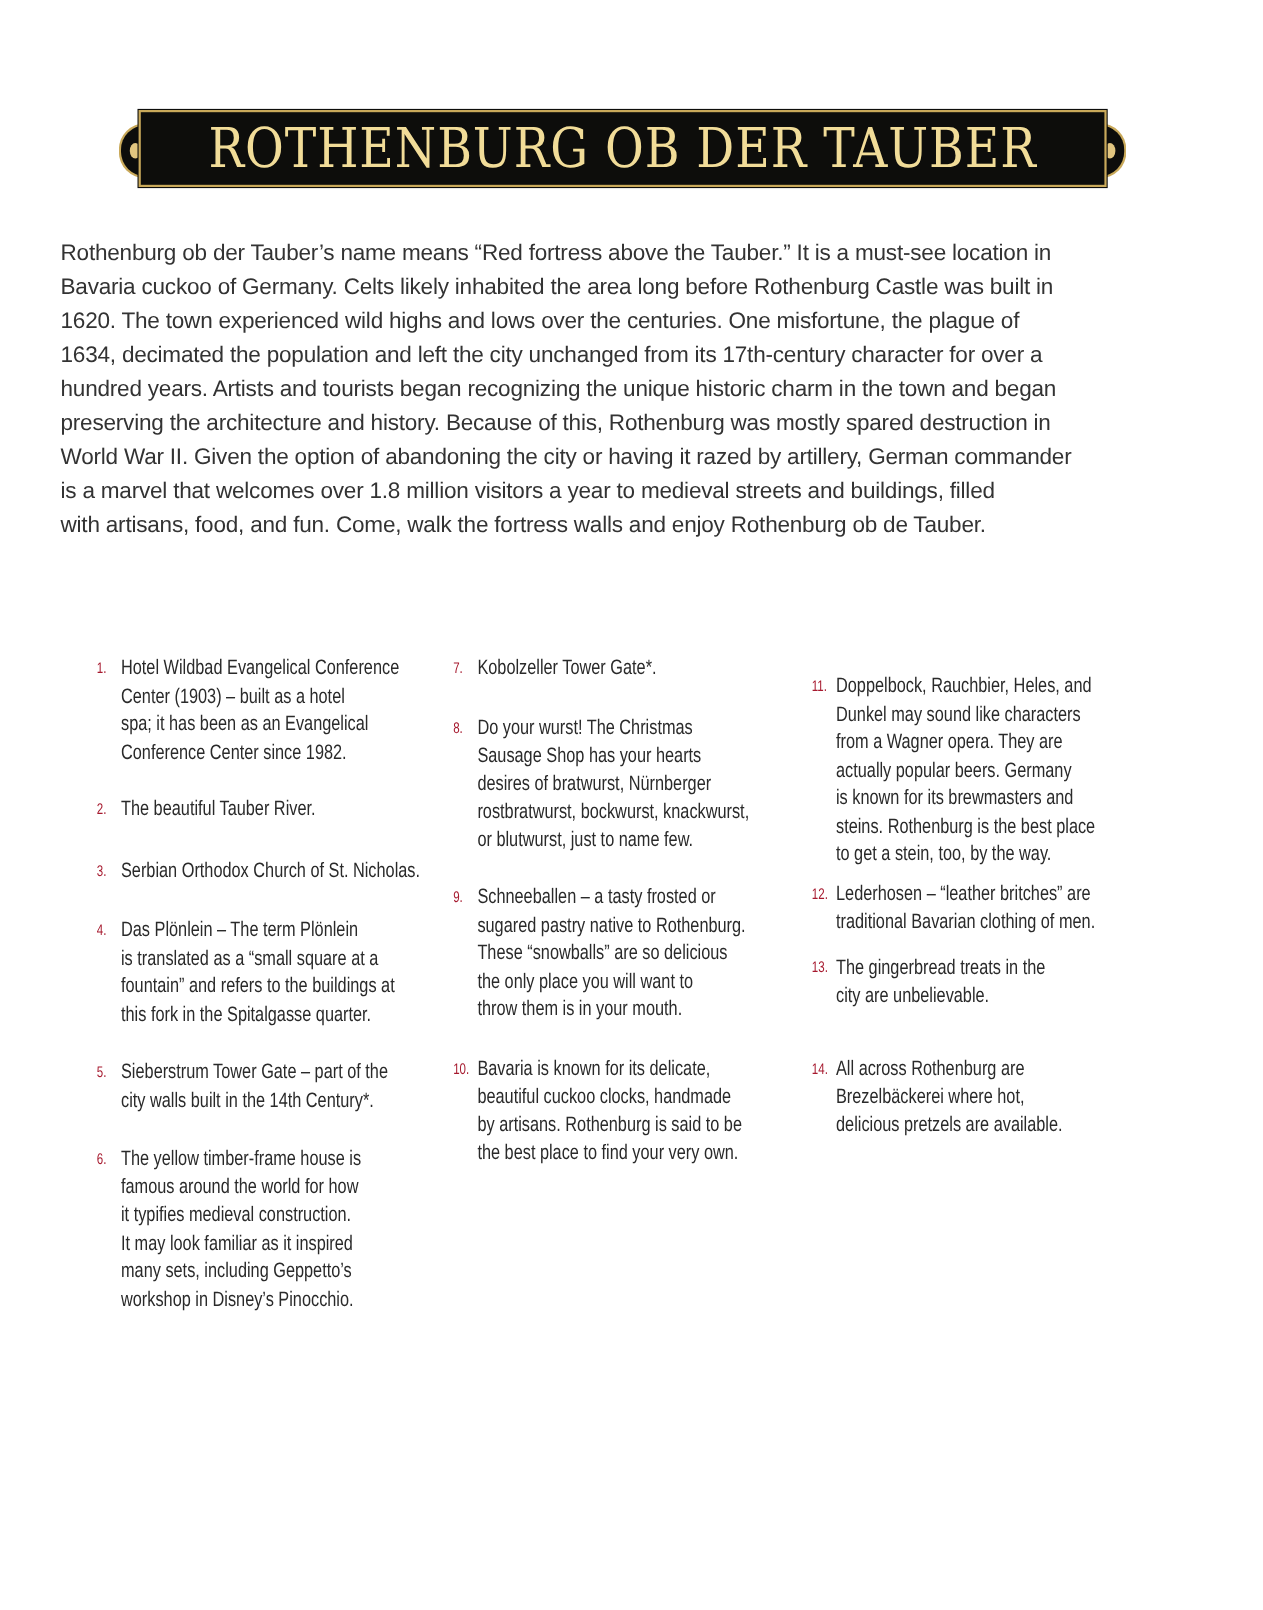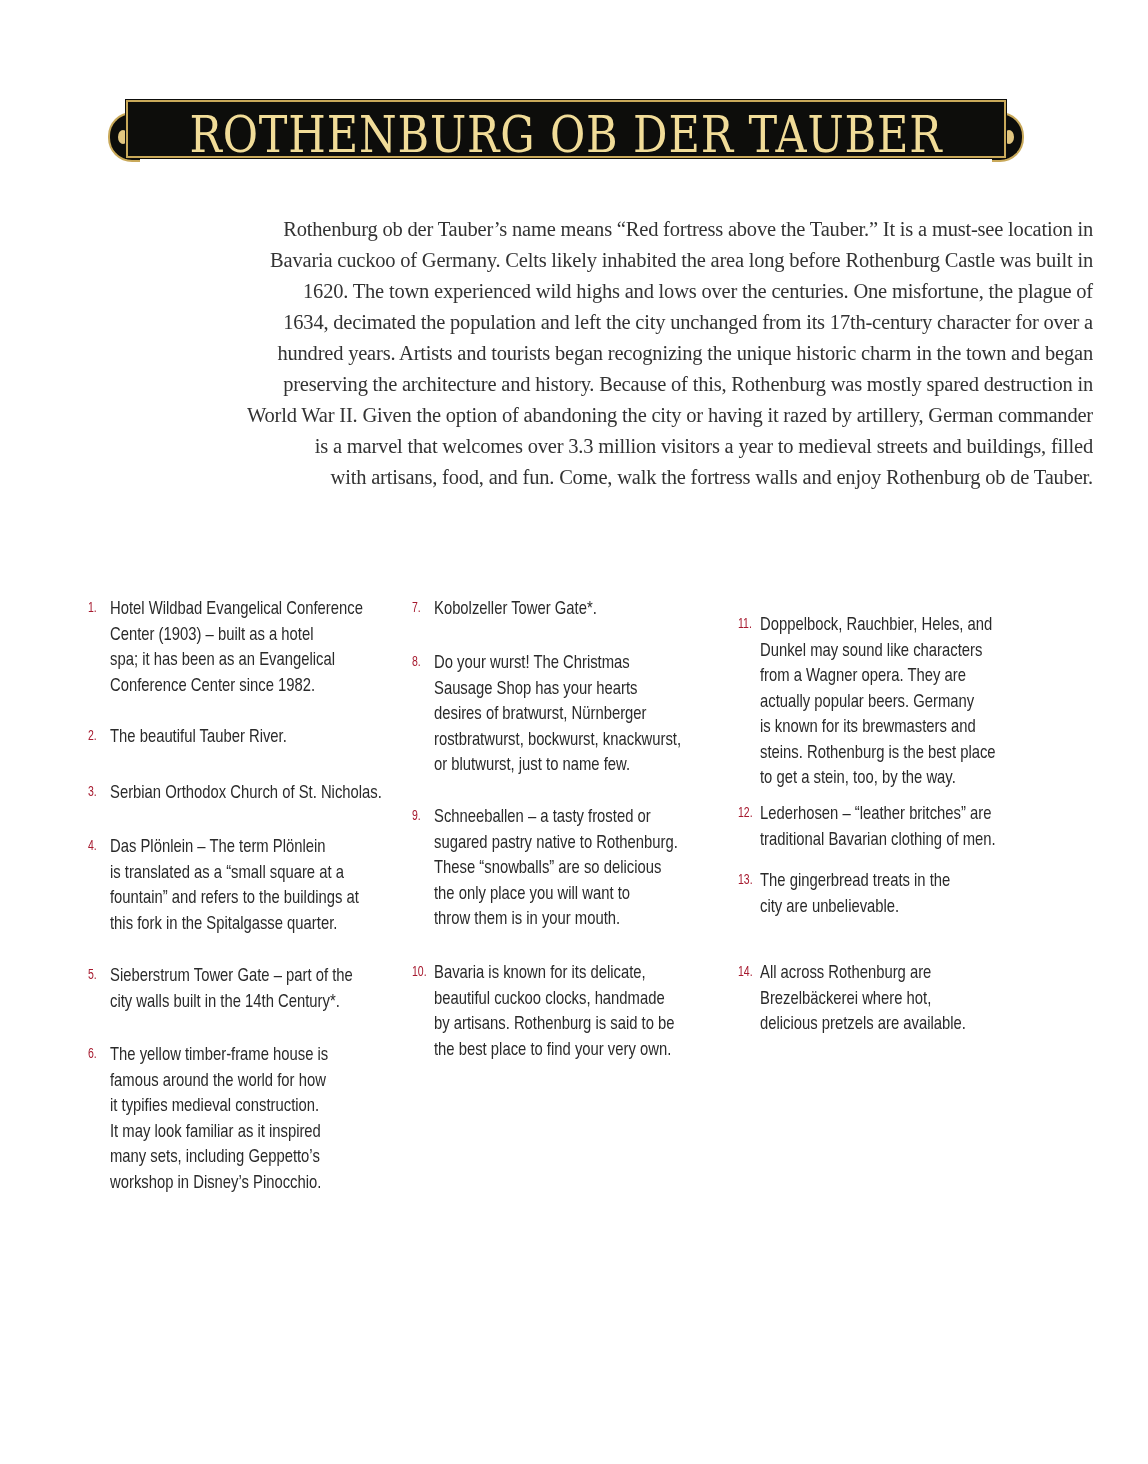--- a/index.html
+++ b/index.html
@@ -1,19 +1,19 @@
 <!DOCTYPE html>
 <html><head>
 <meta charset="utf-8">
 <style>
   html, body { margin: 0; padding: 0; background: #ffffff; }
   body { width: 1148px; height: 1464px; position: relative; overflow: hidden; }
 
   .banner {
-    position: absolute; left: 108px; top: 100px; width: 916px; height: 58px;
+    position: absolute; left: 108px; top: 100px; width: 916px; height: 70px;
   }
   .banner-bar {
     position: absolute; left: 18px; right: 18px; top: 0; bottom: 0;
     background: #0d0d0b;
     border: 2px solid #c9a95a;
     box-shadow: 0 0 0 1px #0d0d0b;
   }
   .banner-cap {
     position: absolute; top: 12px; width: 30px; height: 46px;
     background: #0d0d0b; border: 2px solid #c9a95a;
@@ -30,22 +30,22 @@
     position: absolute; left: 0; right: 0; top: 6px;
     text-align: center;
     font-family: "DejaVu Serif", "Liberation Serif", serif;
     font-size: 50px; line-height: 58px; letter-spacing: 1px;
     color: #f1dc98;
     transform: scaleX(0.86);
   }
 
   .intro {
     position: absolute; left: 55px; top: 214px; width: 1038px;
-    text-align: right;
-    font-family: Liberation Serif, serif;
+    text-align: left;
+    font-family: Liberation Sans, sans-serif;
     font-size: 20.5px; line-height: 31px; color: #333333;
     letter-spacing: -0.2px;
   }
 
   .columns { position: absolute; top: 595px; left: 0; width: 1148px; }
   .col { position: absolute; top: 0; }
   .col.c1 { left: 88px; width: 320px; }
   .col.c2 { left: 412px; width: 320px; }
   .col.c3 { left: 738px; width: 320px; }
 
@@ -81,21 +81,21 @@
 </div>
 
 <div class="intro">
   <div>Rothenburg ob der Tauber’s name means “Red fortress above the Tauber.” It is a must-see location in</div>
   <div>Bavaria cuckoo of Germany. Celts likely inhabited the area long before Rothenburg Castle was built in</div>
   <div>1620. The town experienced wild highs and lows over the centuries. One misfortune, the plague of</div>
   <div>1634, decimated the population and left the city unchanged from its 17th-century character for over a</div>
   <div>hundred years. Artists and tourists began recognizing the unique historic charm in the town and began</div>
   <div>preserving the architecture and history. Because of this, Rothenburg was mostly spared destruction in</div>
   <div>World War II. Given the option of abandoning the city or having it razed by artillery, German commander</div>
-  <div>is a marvel that welcomes over 3.3 million visitors a year to medieval streets and buildings, filled</div>
+  <div>is a marvel that welcomes over 1.8 million visitors a year to medieval streets and buildings, filled</div>
   <div>with artisans, food, and fun. Come, walk the fortress walls and enjoy Rothenburg ob de Tauber.</div>
 </div>
 
 <div class="columns">
   <div class="col c1">
     <div class="item" style="position:absolute;top:0">
       <span class="num">1.</span>
       <span class="txt"><span>Hotel Wildbad Evangelical Conference</span><br><span>Center (1903) – built as a hotel</span><br><span>spa; it has been as an Evangelical</span><br><span>Conference Center since 1982.</span></span>
     </div>
     <div class="item" style="position:absolute;top:128px">

